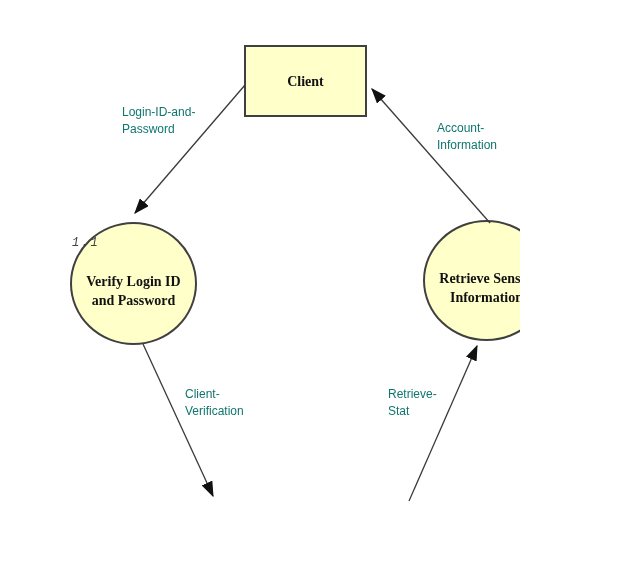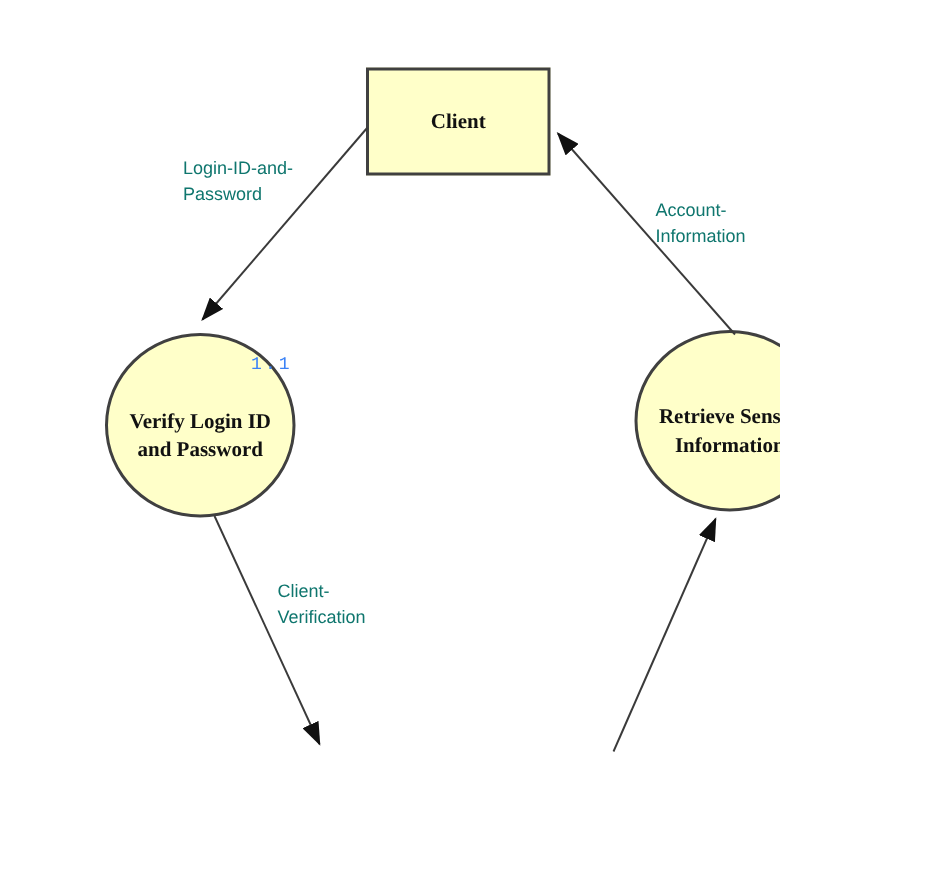--- a/index.html
+++ b/index.html
@@ -53,25 +53,26 @@
     align-items: center;
     justify-content: center;
   }
   .process-1 { left: 70px;  top: 222px; width: 127px; height: 123px; }
   .process-2 { left: 423px; top: 220px; width: 127px; height: 121px; }
   .process-number {
     position: absolute;
     top: 12px;
     left: 0;
     width: 100%;
-    text-align: right;
+    text-align: left;
     font-family: "Liberation Mono", monospace;
     font-size: 12px;
     letter-spacing: 2px;
-    color: #3b82f6;
+    color: #404040;
+    font-style: italic;
   }
   .process-name { padding-top: 14px; }
   .datastore {
     left: 160px; top: 502px;
     width: 300px; height: 40px;
     border-top: 2px solid #404040;
     border-bottom: 2px solid #404040;
     border-left: 1px solid #9a9a8a;
     border-right: 1px solid #e4e4d6;
     display: flex;
@@ -81,21 +82,21 @@
   .flow-label {
     position: absolute;
     z-index: 4;
     font-family: "Liberation Sans", sans-serif;
     font-size: 12px;
     line-height: 17px;
     color: #0f766e;
     white-space: pre-line;
   }
   .flow-label-login    { left: 122px; top: 104px; }
-  .flow-label-account  { left: 437px; top: 132px; }
+  .flow-label-account  { left: 437px; top: 120px; }
   .flow-label-verify   { left: 185px; top: 386px; }
   .flow-label-retrieve { left: 388px; top: 386px; }
 </style>
 </head>
 <body>
 
 <div class="canvas">
 
   <svg class="arrow-layer" viewBox="0 0 624 584" xmlns="http://www.w3.org/2000/svg">
     <defs>
@@ -124,14 +125,16 @@
 Information</span>
   </div>
 
 
   <div class="flow-label flow-label-login">Login-ID-and-
 Password</div>
   <div class="flow-label flow-label-account">Account-
 Information</div>
   <div class="flow-label flow-label-verify">Client-
 Verification</div>
+  <div class="flow-label flow-label-retrieve">Retrieve-
+Stat</div>
 
 </div>
 
 </body></html>

